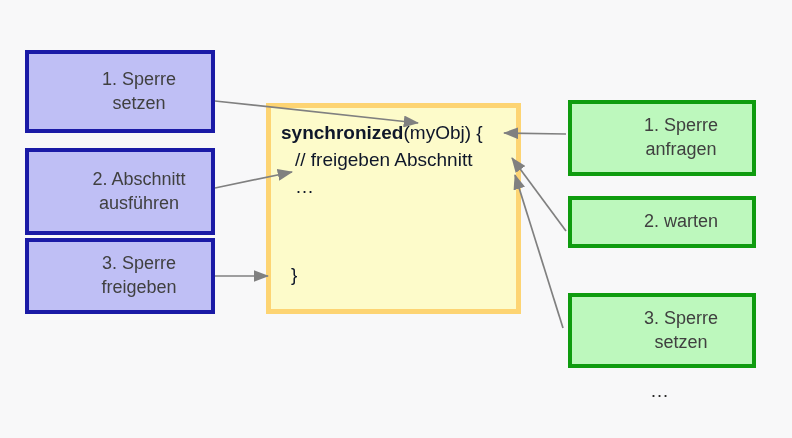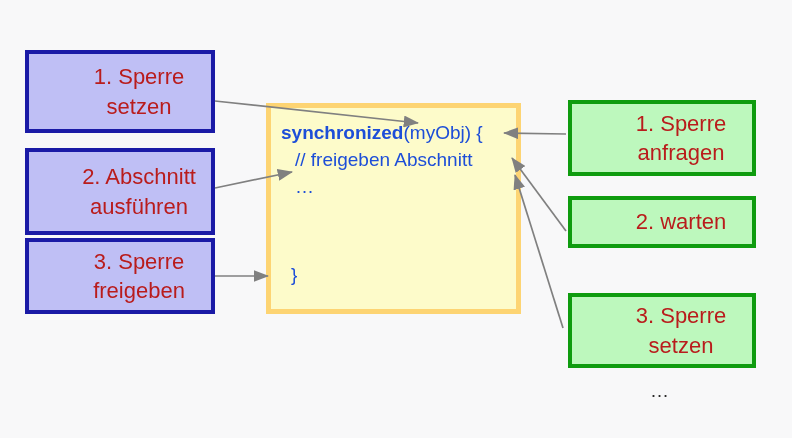--- a/index.html
+++ b/index.html
@@ -20,22 +20,22 @@
   }
 
   .node {
     position: absolute;
     box-sizing: border-box;
     display: flex;
     align-items: center;
     justify-content: center;
     text-align: center;
     line-height: 1.32;
-    color: #b91c1c;
-    font-size: 22px;
+    color: #404040;
+    font-size: 18px;
     white-space: pre-line;
     padding-left: 38px;
   }
 
   .node-blue {
     background: #bfbff5;
     border: 4px solid #1a1aa6;
   }
 
   .node-green {
@@ -46,21 +46,21 @@
   .code-box {
     position: absolute;
     box-sizing: border-box;
     background: #fdfbca;
     border: 5px solid #fdd473;
     padding: 12px 10px 0 10px;
   }
   .code-line {
     font-family: "Liberation Sans", sans-serif;
     font-size: 19px;
-    color: #1d4ed8;
+    color: #0f172a;
     line-height: 1.42;
     white-space: pre;
   }
   .code-kw { font-weight: bold; }
   .code-indent { padding-left: 14px; }
   .code-close {
     position: absolute;
     left: 20px;
     top: 157px;
     font-size: 19px;

